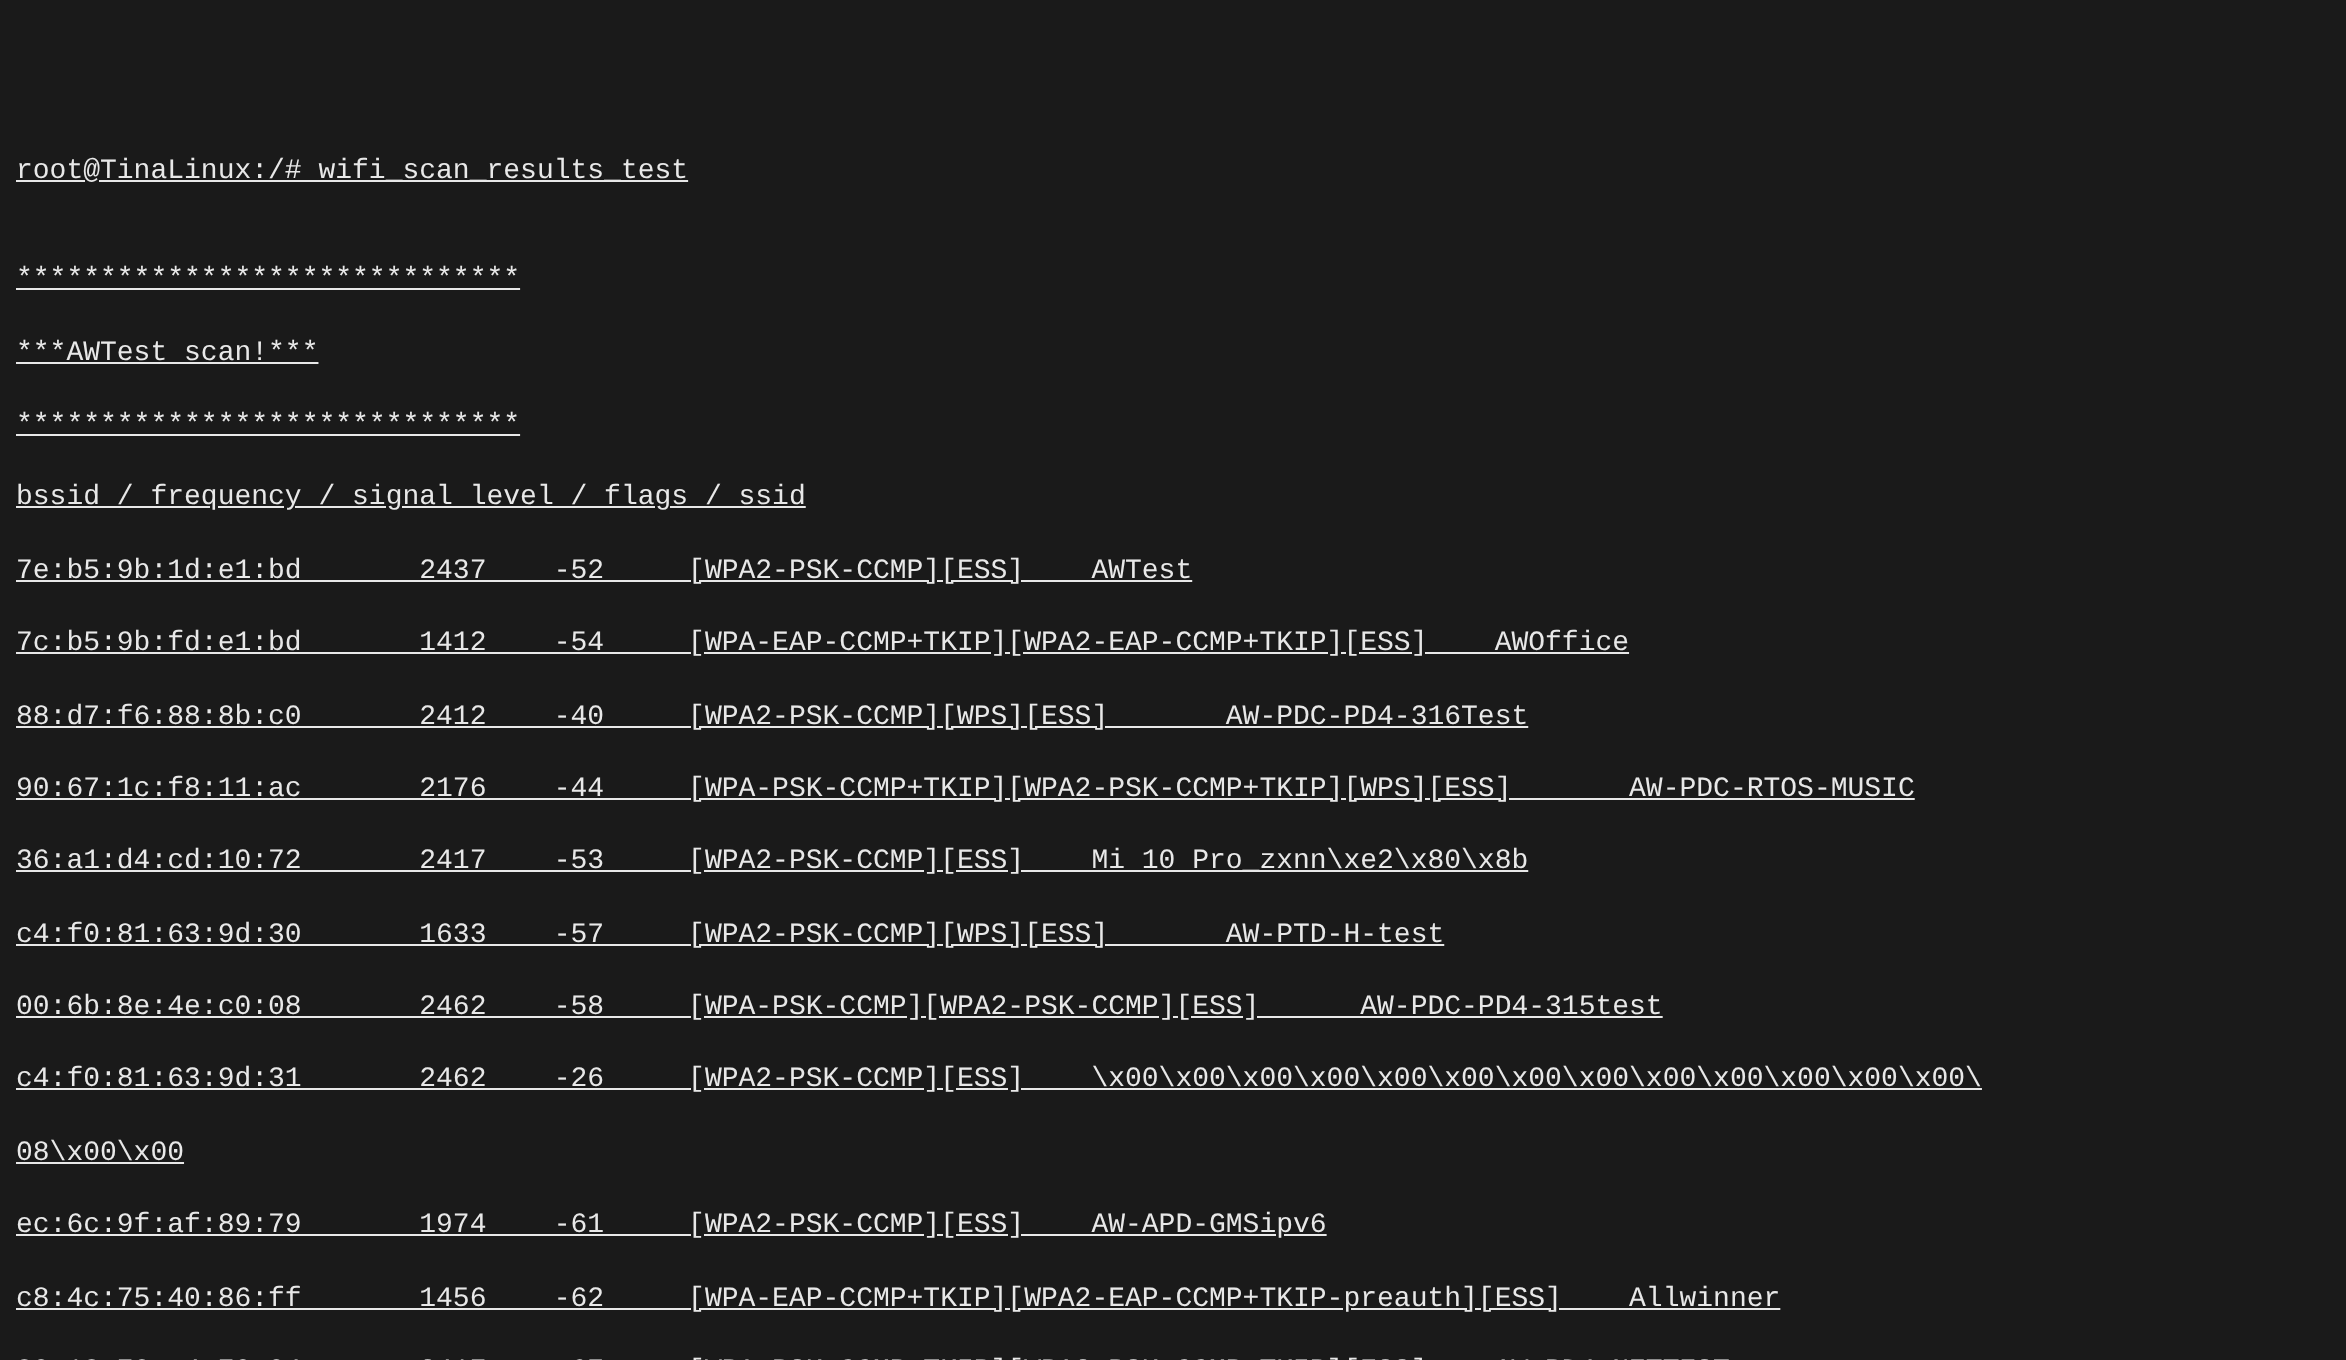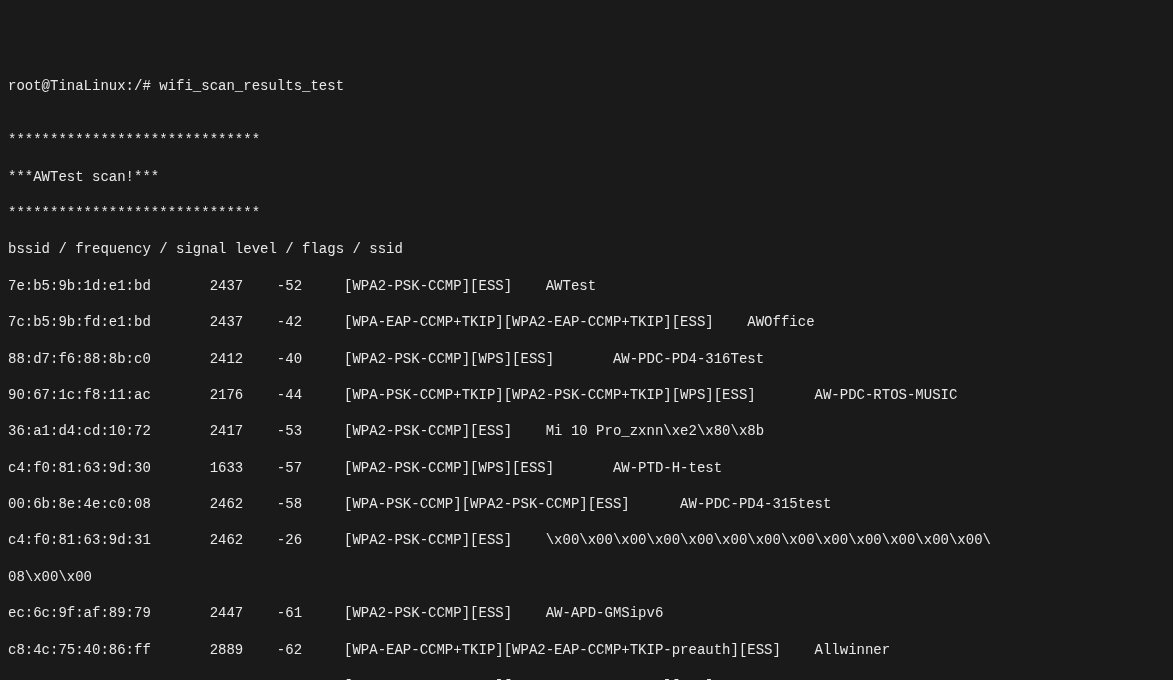--- a/index.html
+++ b/index.html
@@ -14,44 +14,45 @@
       font-size: 14px;
       line-height: 1.3;
       padding: 4px 8px;
       white-space: pre;
       width: 1173px;
       height: 680px;
       overflow: hidden;
     }
     .line {
       display: block;
+      text-decoration: underline;
     }
   </style>
 </head>
 <body>
 
 
 
 <span class="line">root@TinaLinux:/# wifi_scan_results_test</span>
 <span class="line"></span>
 <span class="line">******************************</span>
 <span class="line">***AWTest scan!***</span>
 <span class="line">******************************</span>
 <span class="line">bssid / frequency / signal level / flags / ssid</span>
 <span class="line">7e:b5:9b:1d:e1:bd       2437    -52     [WPA2-PSK-CCMP][ESS]    AWTest</span>
-<span class="line">7c:b5:9b:fd:e1:bd       2437    -42     [WPA-EAP-CCMP+TKIP][WPA2-EAP-CCMP+TKIP][ESS]    AWOffice</span>
+<span class="line">7c:b5:9b:fd:e1:bd       1412    -54     [WPA-EAP-CCMP+TKIP][WPA2-EAP-CCMP+TKIP][ESS]    AWOffice</span>
 <span class="line">88:d7:f6:88:8b:c0       2412    -40     [WPA2-PSK-CCMP][WPS][ESS]       AW-PDC-PD4-316Test</span>
 <span class="line">90:67:1c:f8:11:ac       2176    -44     [WPA-PSK-CCMP+TKIP][WPA2-PSK-CCMP+TKIP][WPS][ESS]       AW-PDC-RTOS-MUSIC</span>
 <span class="line">36:a1:d4:cd:10:72       2417    -53     [WPA2-PSK-CCMP][ESS]    Mi 10 Pro_zxnn\xe2\x80\x8b</span>
 <span class="line">c4:f0:81:63:9d:30       1633    -57     [WPA2-PSK-CCMP][WPS][ESS]       AW-PTD-H-test</span>
 <span class="line">00:6b:8e:4e:c0:08       2462    -58     [WPA-PSK-CCMP][WPA2-PSK-CCMP][ESS]      AW-PDC-PD4-315test</span>
 <span class="line">c4:f0:81:63:9d:31       2462    -26     [WPA2-PSK-CCMP][ESS]    \x00\x00\x00\x00\x00\x00\x00\x00\x00\x00\x00\x00\x00\</span>
 <span class="line">08\x00\x00</span>
-<span class="line">ec:6c:9f:af:89:79       2447    -61     [WPA2-PSK-CCMP][ESS]    AW-APD-GMSipv6</span>
-<span class="line">c8:4c:75:40:86:ff       2889    -62     [WPA-EAP-CCMP+TKIP][WPA2-EAP-CCMP+TKIP-preauth][ESS]    Allwinner</span>
+<span class="line">ec:6c:9f:af:89:79       1974    -61     [WPA2-PSK-CCMP][ESS]    AW-APD-GMSipv6</span>
+<span class="line">c8:4c:75:40:86:ff       1456    -62     [WPA-EAP-CCMP+TKIP][WPA2-EAP-CCMP+TKIP-preauth][ESS]    Allwinner</span>
 <span class="line">08:10:79:a4:78:84       2417    -67     [WPA-PSK-CCMP+TKIP][WPA2-PSK-CCMP+TKIP][ESS]    AW-PD4-NETTEST</span>
 
 
 
 
 
 
 
 
 

